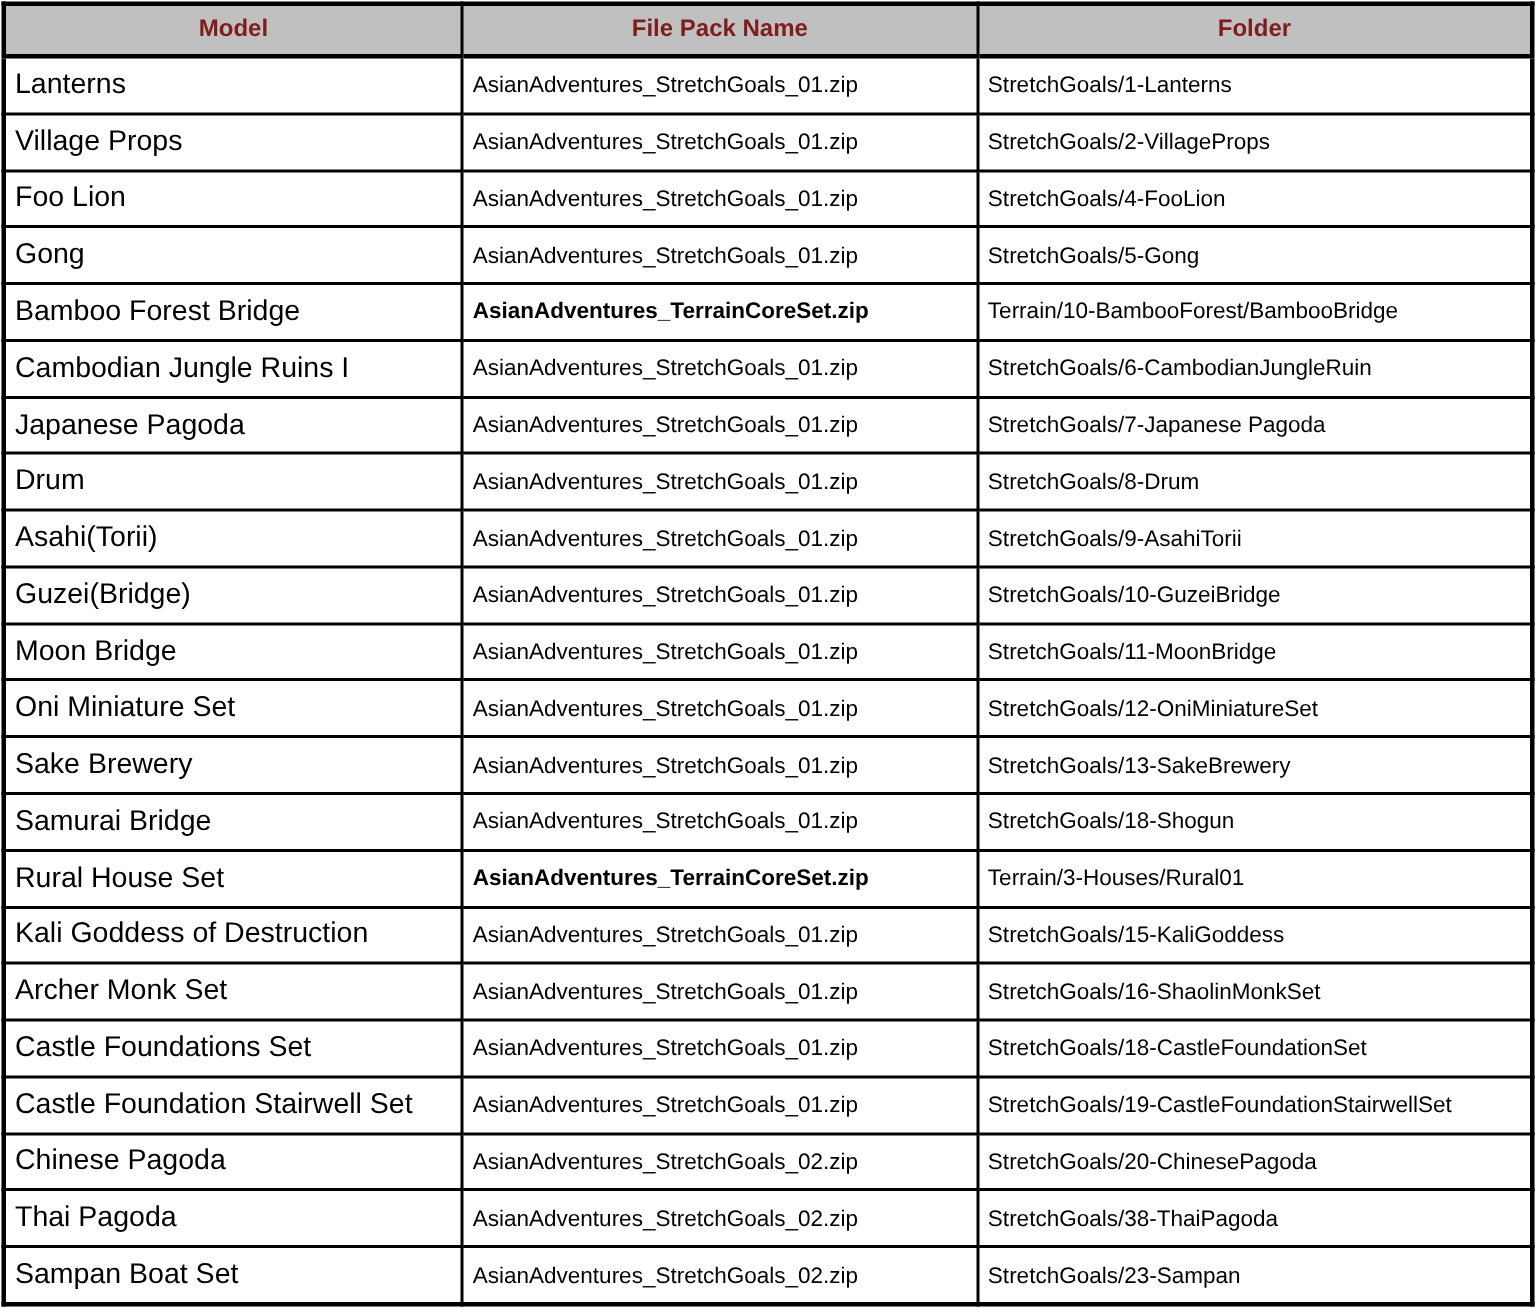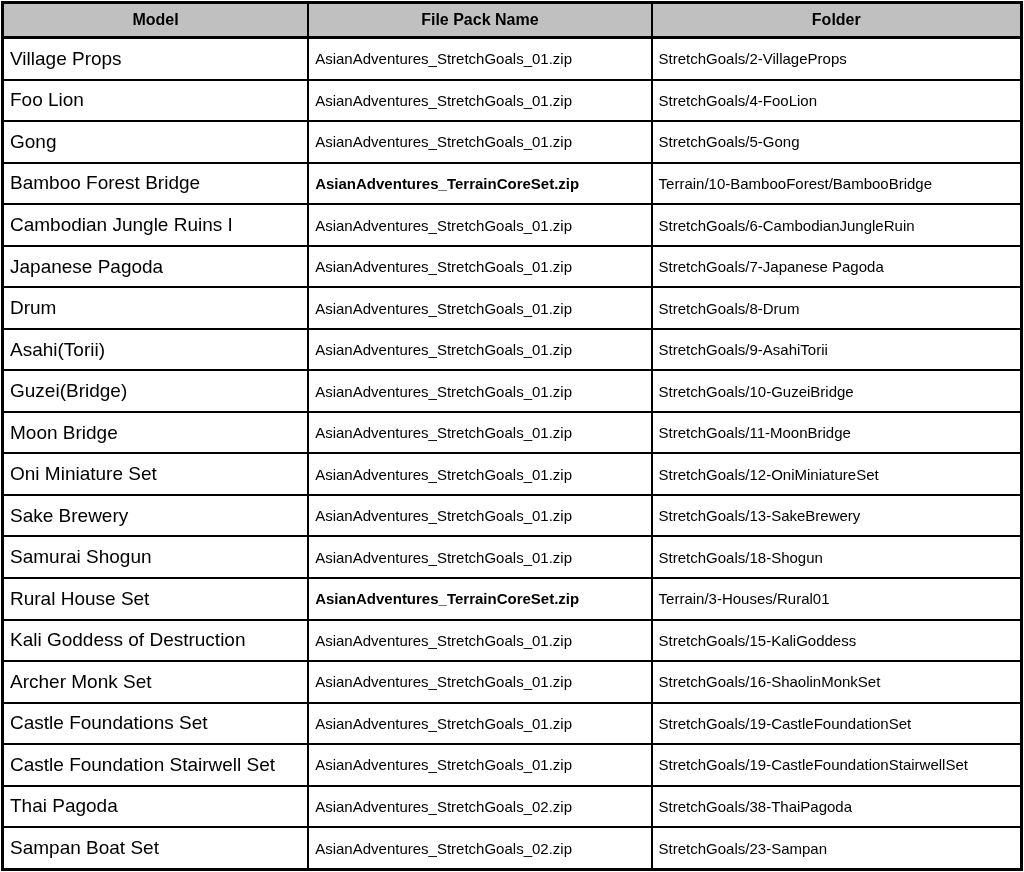--- a/index.html
+++ b/index.html
@@ -22,21 +22,21 @@
     table-layout: fixed;
   }
   table.pack-table, table.pack-table th, table.pack-table td {
     border: 2px solid #000000;
   }
   table.pack-table {
     border-width: 3px;
   }
   table.pack-table th {
     background: #c0c0c0;
-    color: #000000;
+    color: #7f1d1d;
     font-size: 16px;
     font-weight: bold;
     text-align: center;
     height: 28px;
     padding: 2px 4px;
     border-bottom-width: 3px;
   }
   table.pack-table td {
     background: #ffffff;
     color: #000000;
@@ -70,20 +70,25 @@
       <col class="c-folder">
     </colgroup>
     <thead>
       <tr>
         <th>Model</th>
         <th>File Pack Name</th>
         <th>Folder</th>
       </tr>
     </thead>
     <tbody id="table-body">
+        <tr>
+          <td class="col-model">Lanterns</td>
+          <td class="col-pack">AsianAdventures_StretchGoals_01.zip</td>
+          <td class="col-folder">StretchGoals/1-Lanterns</td>
+        </tr>
         <tr>
           <td class="col-model">Village Props</td>
           <td class="col-pack">AsianAdventures_StretchGoals_01.zip</td>
           <td class="col-folder">StretchGoals/2-VillageProps</td>
         </tr>
         <tr>
           <td class="col-model">Foo Lion</td>
           <td class="col-pack">AsianAdventures_StretchGoals_01.zip</td>
           <td class="col-folder">StretchGoals/4-FooLion</td>
         </tr>
@@ -131,21 +136,21 @@
           <td class="col-model">Oni Miniature Set</td>
           <td class="col-pack">AsianAdventures_StretchGoals_01.zip</td>
           <td class="col-folder">StretchGoals/12-OniMiniatureSet</td>
         </tr>
         <tr>
           <td class="col-model">Sake Brewery</td>
           <td class="col-pack">AsianAdventures_StretchGoals_01.zip</td>
           <td class="col-folder">StretchGoals/13-SakeBrewery</td>
         </tr>
         <tr>
-          <td class="col-model">Samurai Shogun</td>
+          <td class="col-model">Samurai Bridge</td>
           <td class="col-pack">AsianAdventures_StretchGoals_01.zip</td>
           <td class="col-folder">StretchGoals/18-Shogun</td>
         </tr>
         <tr>
           <td class="col-model">Rural House Set</td>
           <td class="col-pack bold-pack">AsianAdventures_TerrainCoreSet.zip</td>
           <td class="col-folder">Terrain/3-Houses/Rural01</td>
         </tr>
         <tr>
           <td class="col-model">Kali Goddess of Destruction</td>
@@ -153,26 +158,31 @@
           <td class="col-folder">StretchGoals/15-KaliGoddess</td>
         </tr>
         <tr>
           <td class="col-model">Archer Monk Set</td>
           <td class="col-pack">AsianAdventures_StretchGoals_01.zip</td>
           <td class="col-folder">StretchGoals/16-ShaolinMonkSet</td>
         </tr>
         <tr>
           <td class="col-model">Castle Foundations Set</td>
           <td class="col-pack">AsianAdventures_StretchGoals_01.zip</td>
-          <td class="col-folder">StretchGoals/19-CastleFoundationSet</td>
+          <td class="col-folder">StretchGoals/18-CastleFoundationSet</td>
         </tr>
         <tr>
           <td class="col-model">Castle Foundation Stairwell Set</td>
           <td class="col-pack">AsianAdventures_StretchGoals_01.zip</td>
           <td class="col-folder">StretchGoals/19-CastleFoundationStairwellSet</td>
+        </tr>
+        <tr>
+          <td class="col-model">Chinese Pagoda</td>
+          <td class="col-pack">AsianAdventures_StretchGoals_02.zip</td>
+          <td class="col-folder">StretchGoals/20-ChinesePagoda</td>
         </tr>
         <tr>
           <td class="col-model">Thai Pagoda</td>
           <td class="col-pack">AsianAdventures_StretchGoals_02.zip</td>
           <td class="col-folder">StretchGoals/38-ThaiPagoda</td>
         </tr>
         <tr>
           <td class="col-model">Sampan Boat Set</td>
           <td class="col-pack">AsianAdventures_StretchGoals_02.zip</td>
           <td class="col-folder">StretchGoals/23-Sampan</td>

